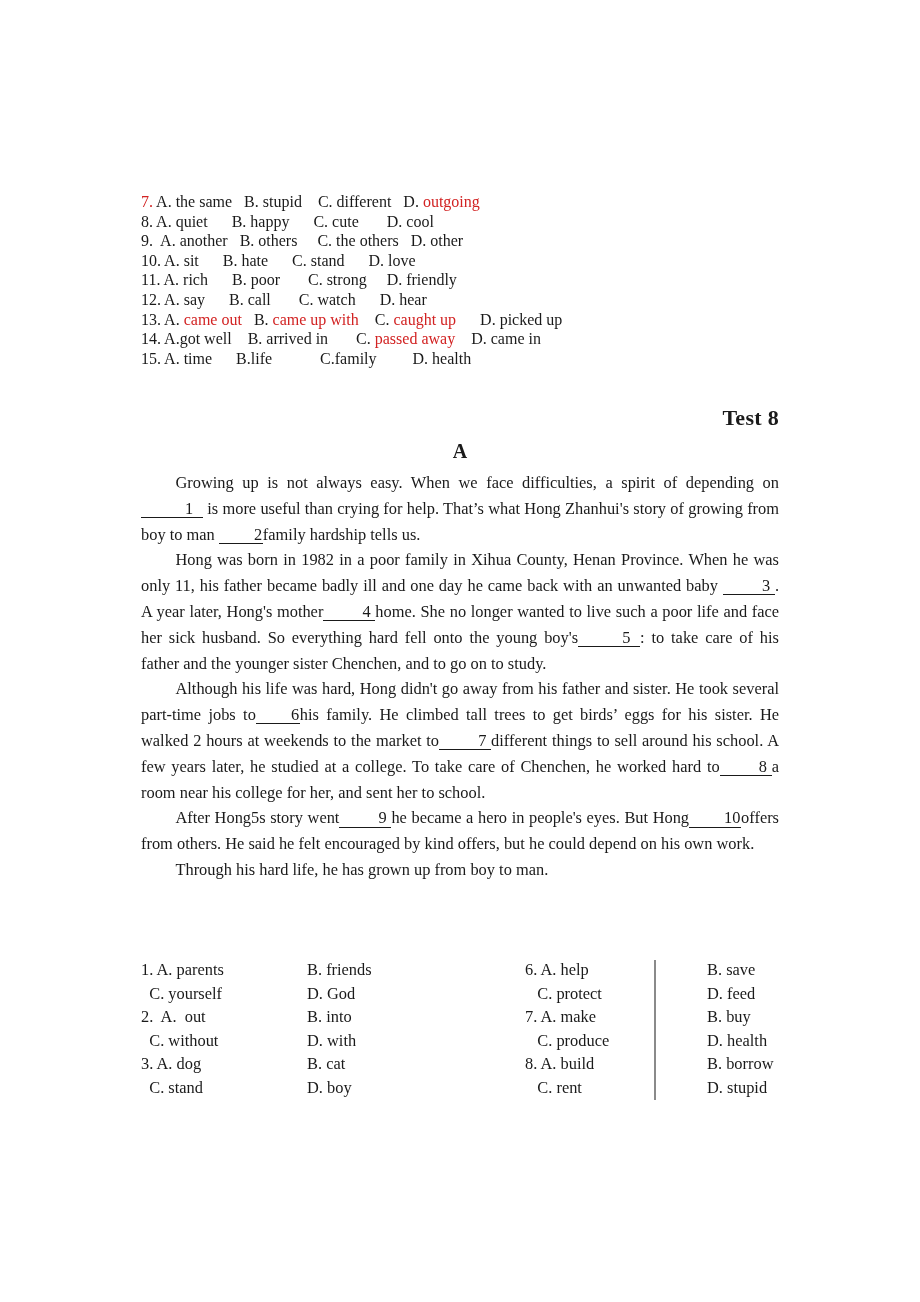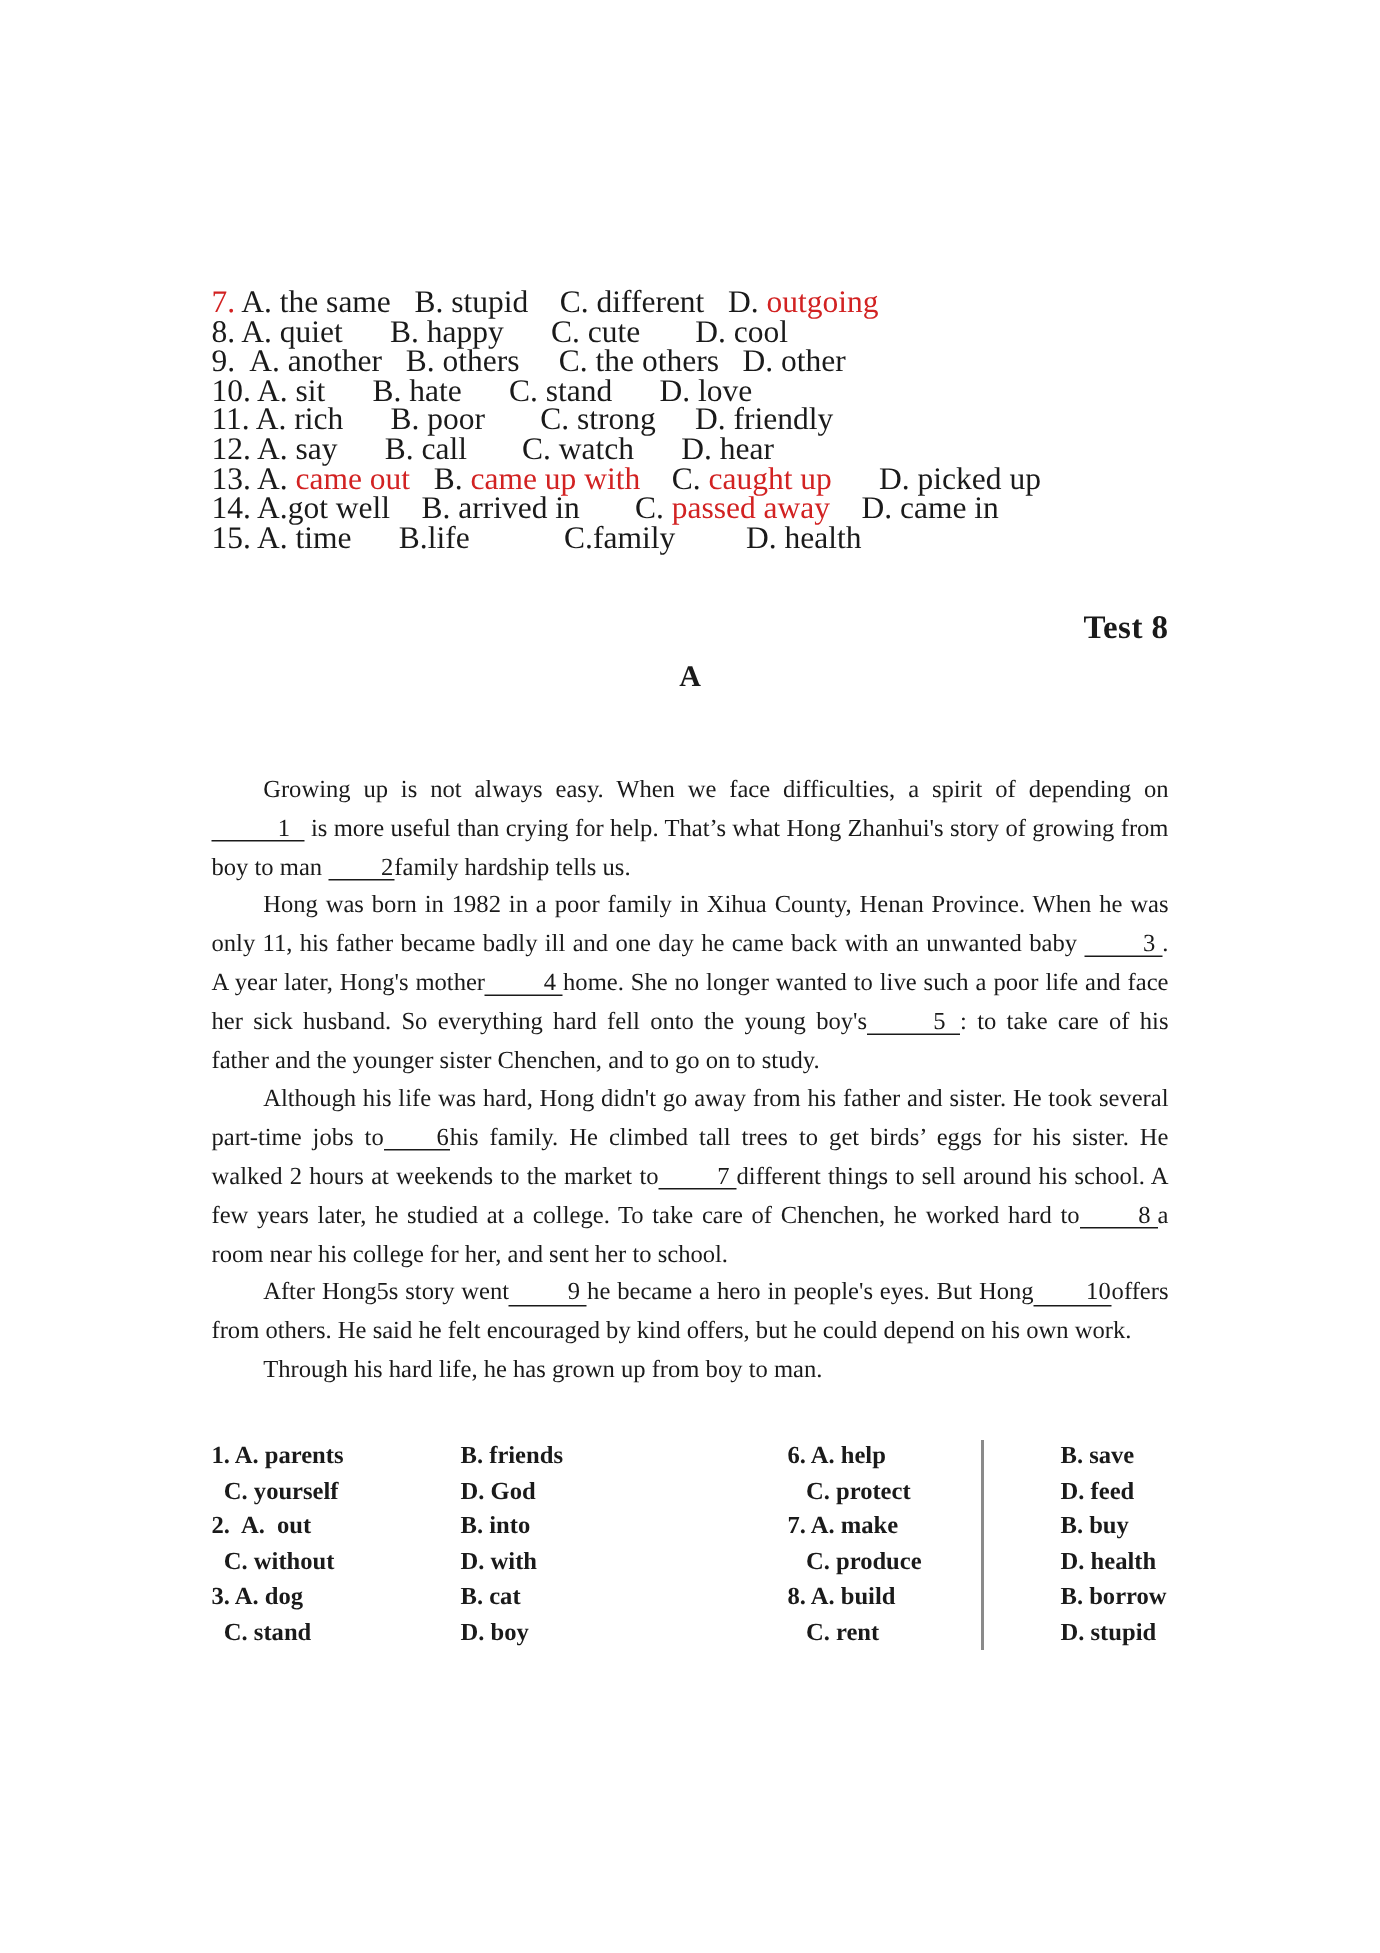--- a/index.html
+++ b/index.html
@@ -21,21 +21,21 @@
     top: 0;
     width: 638px;
   }
 
   
   .top-options {
     position: absolute;
     left: 0;
     top: 192px;
     width: 660px;
-    font-size: 21px;
+    font-size: 16px;
     line-height: 19.6px;
     white-space: pre;
   }
   .top-options .opt-line {
     white-space: pre;
   }
   .red { color: #d22222; }
 
   
   .test-title {
@@ -61,21 +61,20 @@
   
   .passage {
     position: absolute;
     left: 0;
     top: 470px;
     width: 638px;
     font-size: 16.4px;
     line-height: 25.8px;
     text-align: justify;
     text-justify: inter-word;
-    margin-top: 43px;
   }
   .passage p {
     margin: 0;
     text-indent: 2.1em;
   }
   .blank {
     display: inline-block;
     border-bottom: 1.3px solid #1a1a1a;
     text-align: center;
     line-height: 1.05;
@@ -108,21 +107,21 @@
     padding-left: 12px;
   }
   .divider {
     position: absolute;
     left: 513px;
     top: 2px;
     width: 2px;
     height: 140px;
     background: #8a8a8a;
   }
-  .q-block { position: relative; font-weight: bold; }
+  .q-block { position: relative; }
   .q-row {
     display: flex;
     white-space: pre;
   }
   .q-row .cellA {
     width: 166px;
     flex: 0 0 166px;
   }
   .q-row .cellB {
     flex: 1 1 auto;

